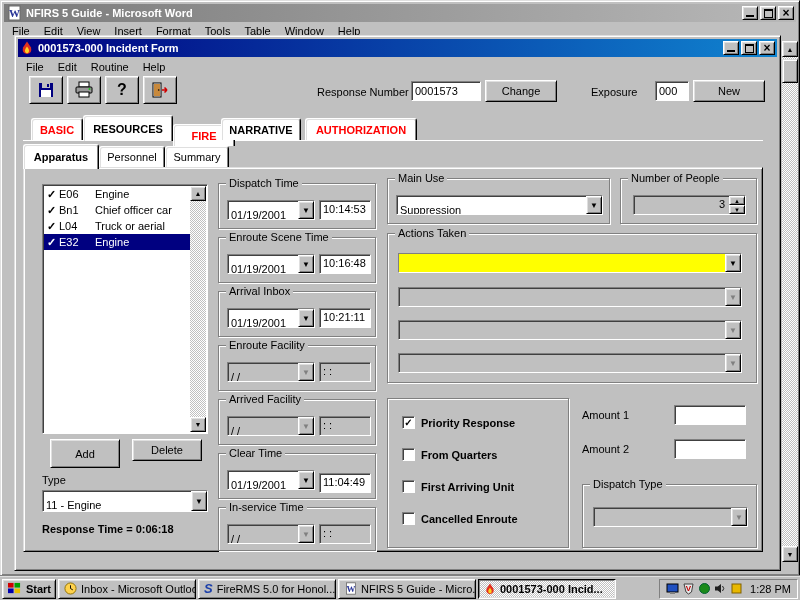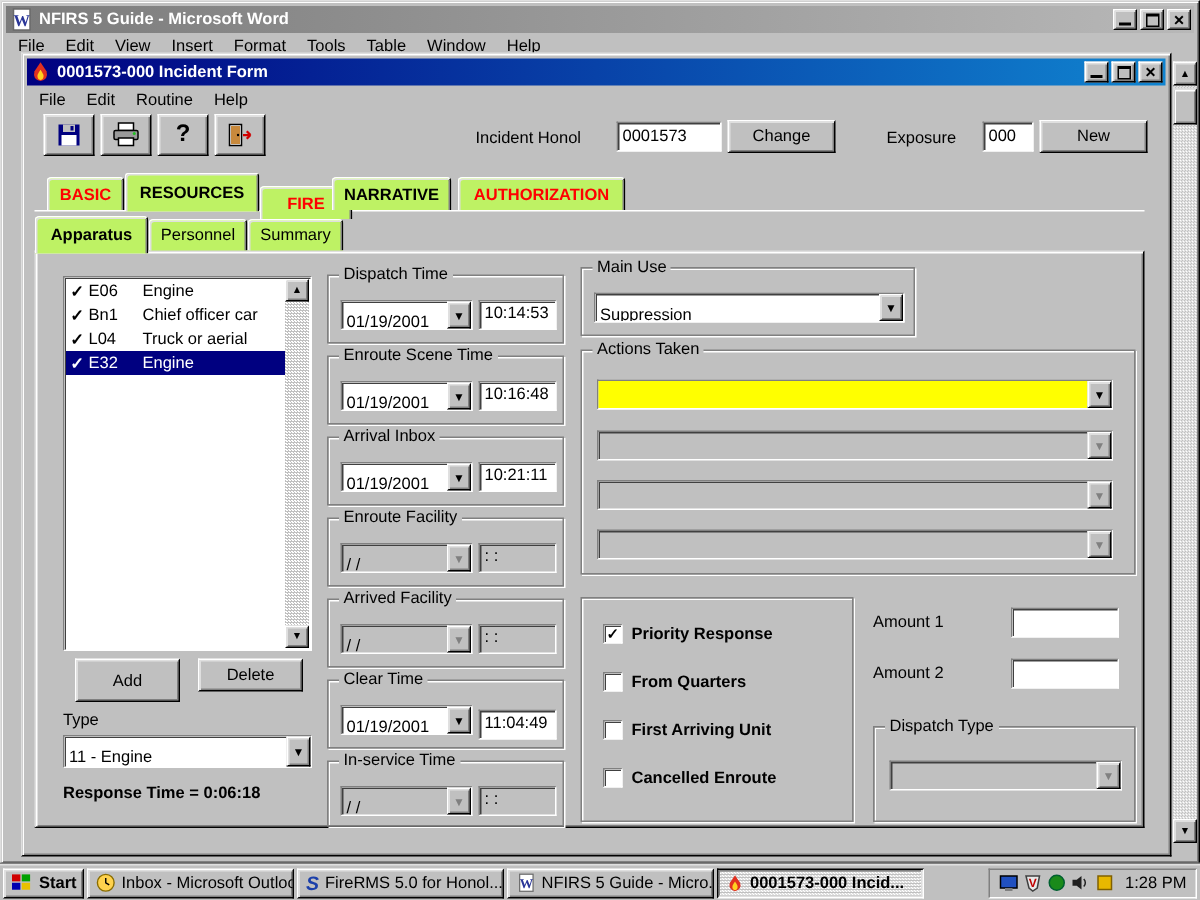--- a/index.html
+++ b/index.html
@@ -28,21 +28,21 @@
   .sysbtn{width:16px;height:14px;position:relative;color:#000;font-weight:bold}
   .glyph-min{position:absolute;left:3px;bottom:2px;width:8px;height:2px;background:#000}
   .glyph-max{position:absolute;left:3px;top:2px;width:9px;height:9px;border:1px solid #000;border-top-width:2px}
   .glyph-x{font-size:12px;line-height:12px}
 
   .menubar{display:flex;align-items:center}
   .menuitem{padding:2px 7px}
 
   
   .tab{position:absolute;display:flex;align-items:center;justify-content:center;font-weight:bold;
-       background:#bef264;border:1px solid #000;border-bottom:none;border-top-color:#fff;border-left-color:#fff;
+       background:#ffffff;border:1px solid #000;border-bottom:none;border-top-color:#fff;border-left-color:#fff;
        box-shadow:inset 1px 1px 0 #dfdfdf,inset -1px 0 0 #808080;border-radius:3px 3px 0 0;z-index:2}
   .tab.active{z-index:3}
   .subtab{font-weight:normal}
   .subtab.active{font-weight:bold}
 
   
   .group{position:absolute;border:1px solid #808080;box-shadow:inset 1px 1px 0 #fff,1px 1px 0 #fff}
   .glabel{position:absolute;top:-7px;left:7px;background:#c0c0c0;padding:0 3px;line-height:13px;white-space:nowrap}
 
   
@@ -193,21 +193,21 @@
     <span>
         <svg width="20" height="18" viewBox="0 0 20 18">
           <rect x="3" y="2" width="8" height="14" fill="#fff" stroke="#000"></rect>
           <rect x="4" y="3" width="6" height="12" fill="#c8893c"></rect>
           <circle cx="8.7" cy="9" r="0.8" fill="#000"></circle>
           <path d="M12 9h5 M17 9l-2.5-2.5 M17 9l-2.5 2.5" stroke="#d00000" stroke-width="1.5" fill="none"></path>
         </svg>
       </span>
   </div>
 
-  <span class="abs" style="left:302px;top:50px">Incident Honol</span>
+  <span class="abs" style="left:302px;top:50px">Response Number</span>
   <input class="field" style="left: 396px; top: 45px; width: 70px; height: 20px;" readonly="" value="0001573">
   <div class="abs btn" style="left:470px;top:44px;width:72px;height:22px">
       <span>Change</span>
     </div>
   <span class="abs" style="left:576px;top:50px">Exposure</span>
   <input class="field" style="left: 640px; top: 45px; width: 34px; height: 20px;" readonly="" value="000">
   <div class="abs btn" style="left:678px;top:44px;width:72px;height:22px">
       <span>New</span>
     </div>
 
@@ -348,20 +348,30 @@
     </div>
 
     <div class="group" style="left:363px;top:10px;width:223px;height:46px">
       <span class="glabel">Main Use</span>
       <div class="combo" style="left:8px;top:16px;width:207px;height:20px">
         <span class="val">Suppression</span>
         <span class="drop">▼</span>
       </div>
     </div>
 
+    <div class="group" style="left:596px;top:10px;width:137px;height:46px">
+      <span class="glabel">Number of People</span>
+      <div class="spin" style="left:12px;top:16px;width:113px;height:20px">
+        <span class="sval">3</span>
+        <span class="sbtns">
+          <span class="btn">▲</span>
+          <span class="btn">▼</span>
+        </span>
+      </div>
+    </div>
 
     <div class="group" style="left:363px;top:65px;width:370px;height:150px">
       <span class="glabel">Actions Taken</span>
       <div class="combo" style="left:10px;top:19px;width:344px;height:20px">
         <span class="val" style="background: rgb(255, 255, 0);"></span>
         <span class="drop">▼</span>
       </div>
       <div class="combo disabled" style="left:10px;top:53px;width:344px;height:20px">
         <span class="val"></span>
         <span class="drop">▼</span>

